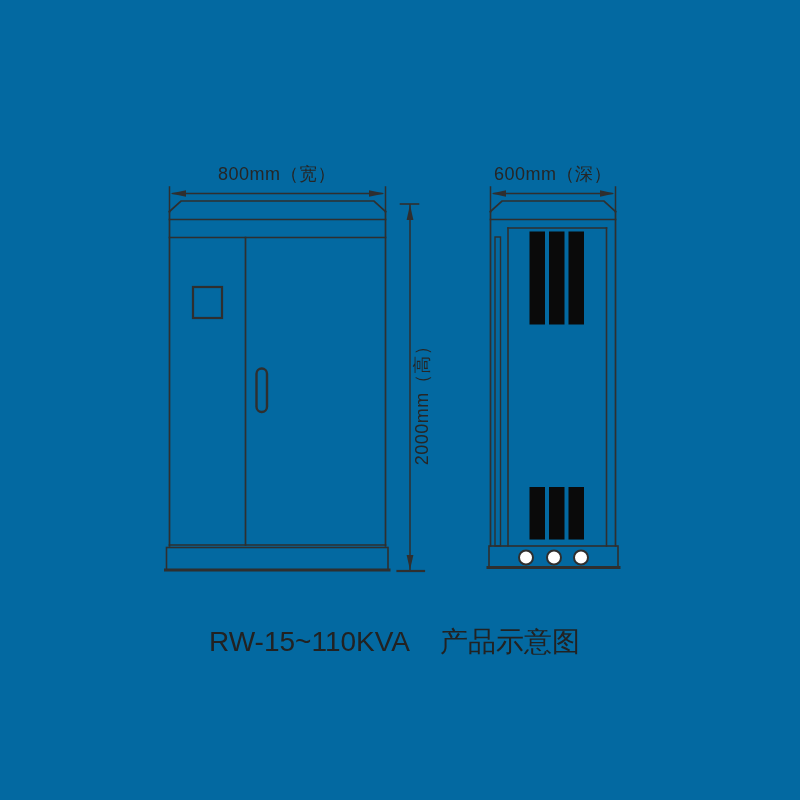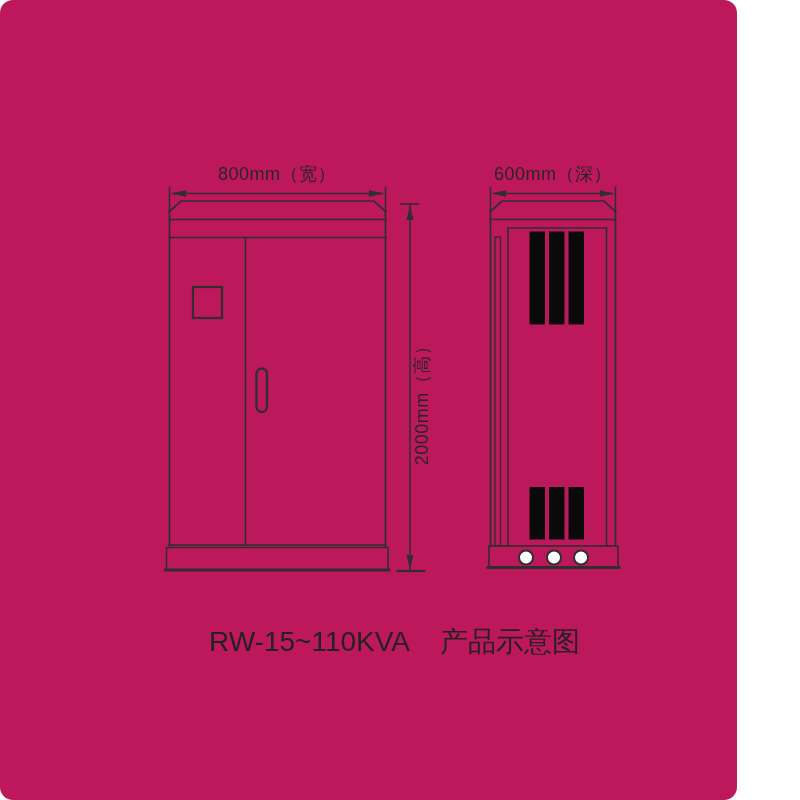--- a/index.html
+++ b/index.html
@@ -2,26 +2,25 @@
 <html><head>
 <meta charset="utf-8">
 <style>
   html, body {
     margin: 0;
     padding: 0;
     background: #ffffff;
   }
   .stage {
     position: relative;
-    width: 737px;
+    width: 800px;
     height: 800px;
-    background: #be185d;
+    background: #0369a1;
     font-family: "Liberation Sans", "DejaVu Sans", sans-serif;
     overflow: hidden;
-    border-radius: 13px;
   }
   svg text {
     font-family: "Liberation Sans", "DejaVu Sans", sans-serif;
     fill: #262626;
   }
   .dim-label {
     font-size: 18px;
     letter-spacing: 0.5px;
   }
   .caption-text {

